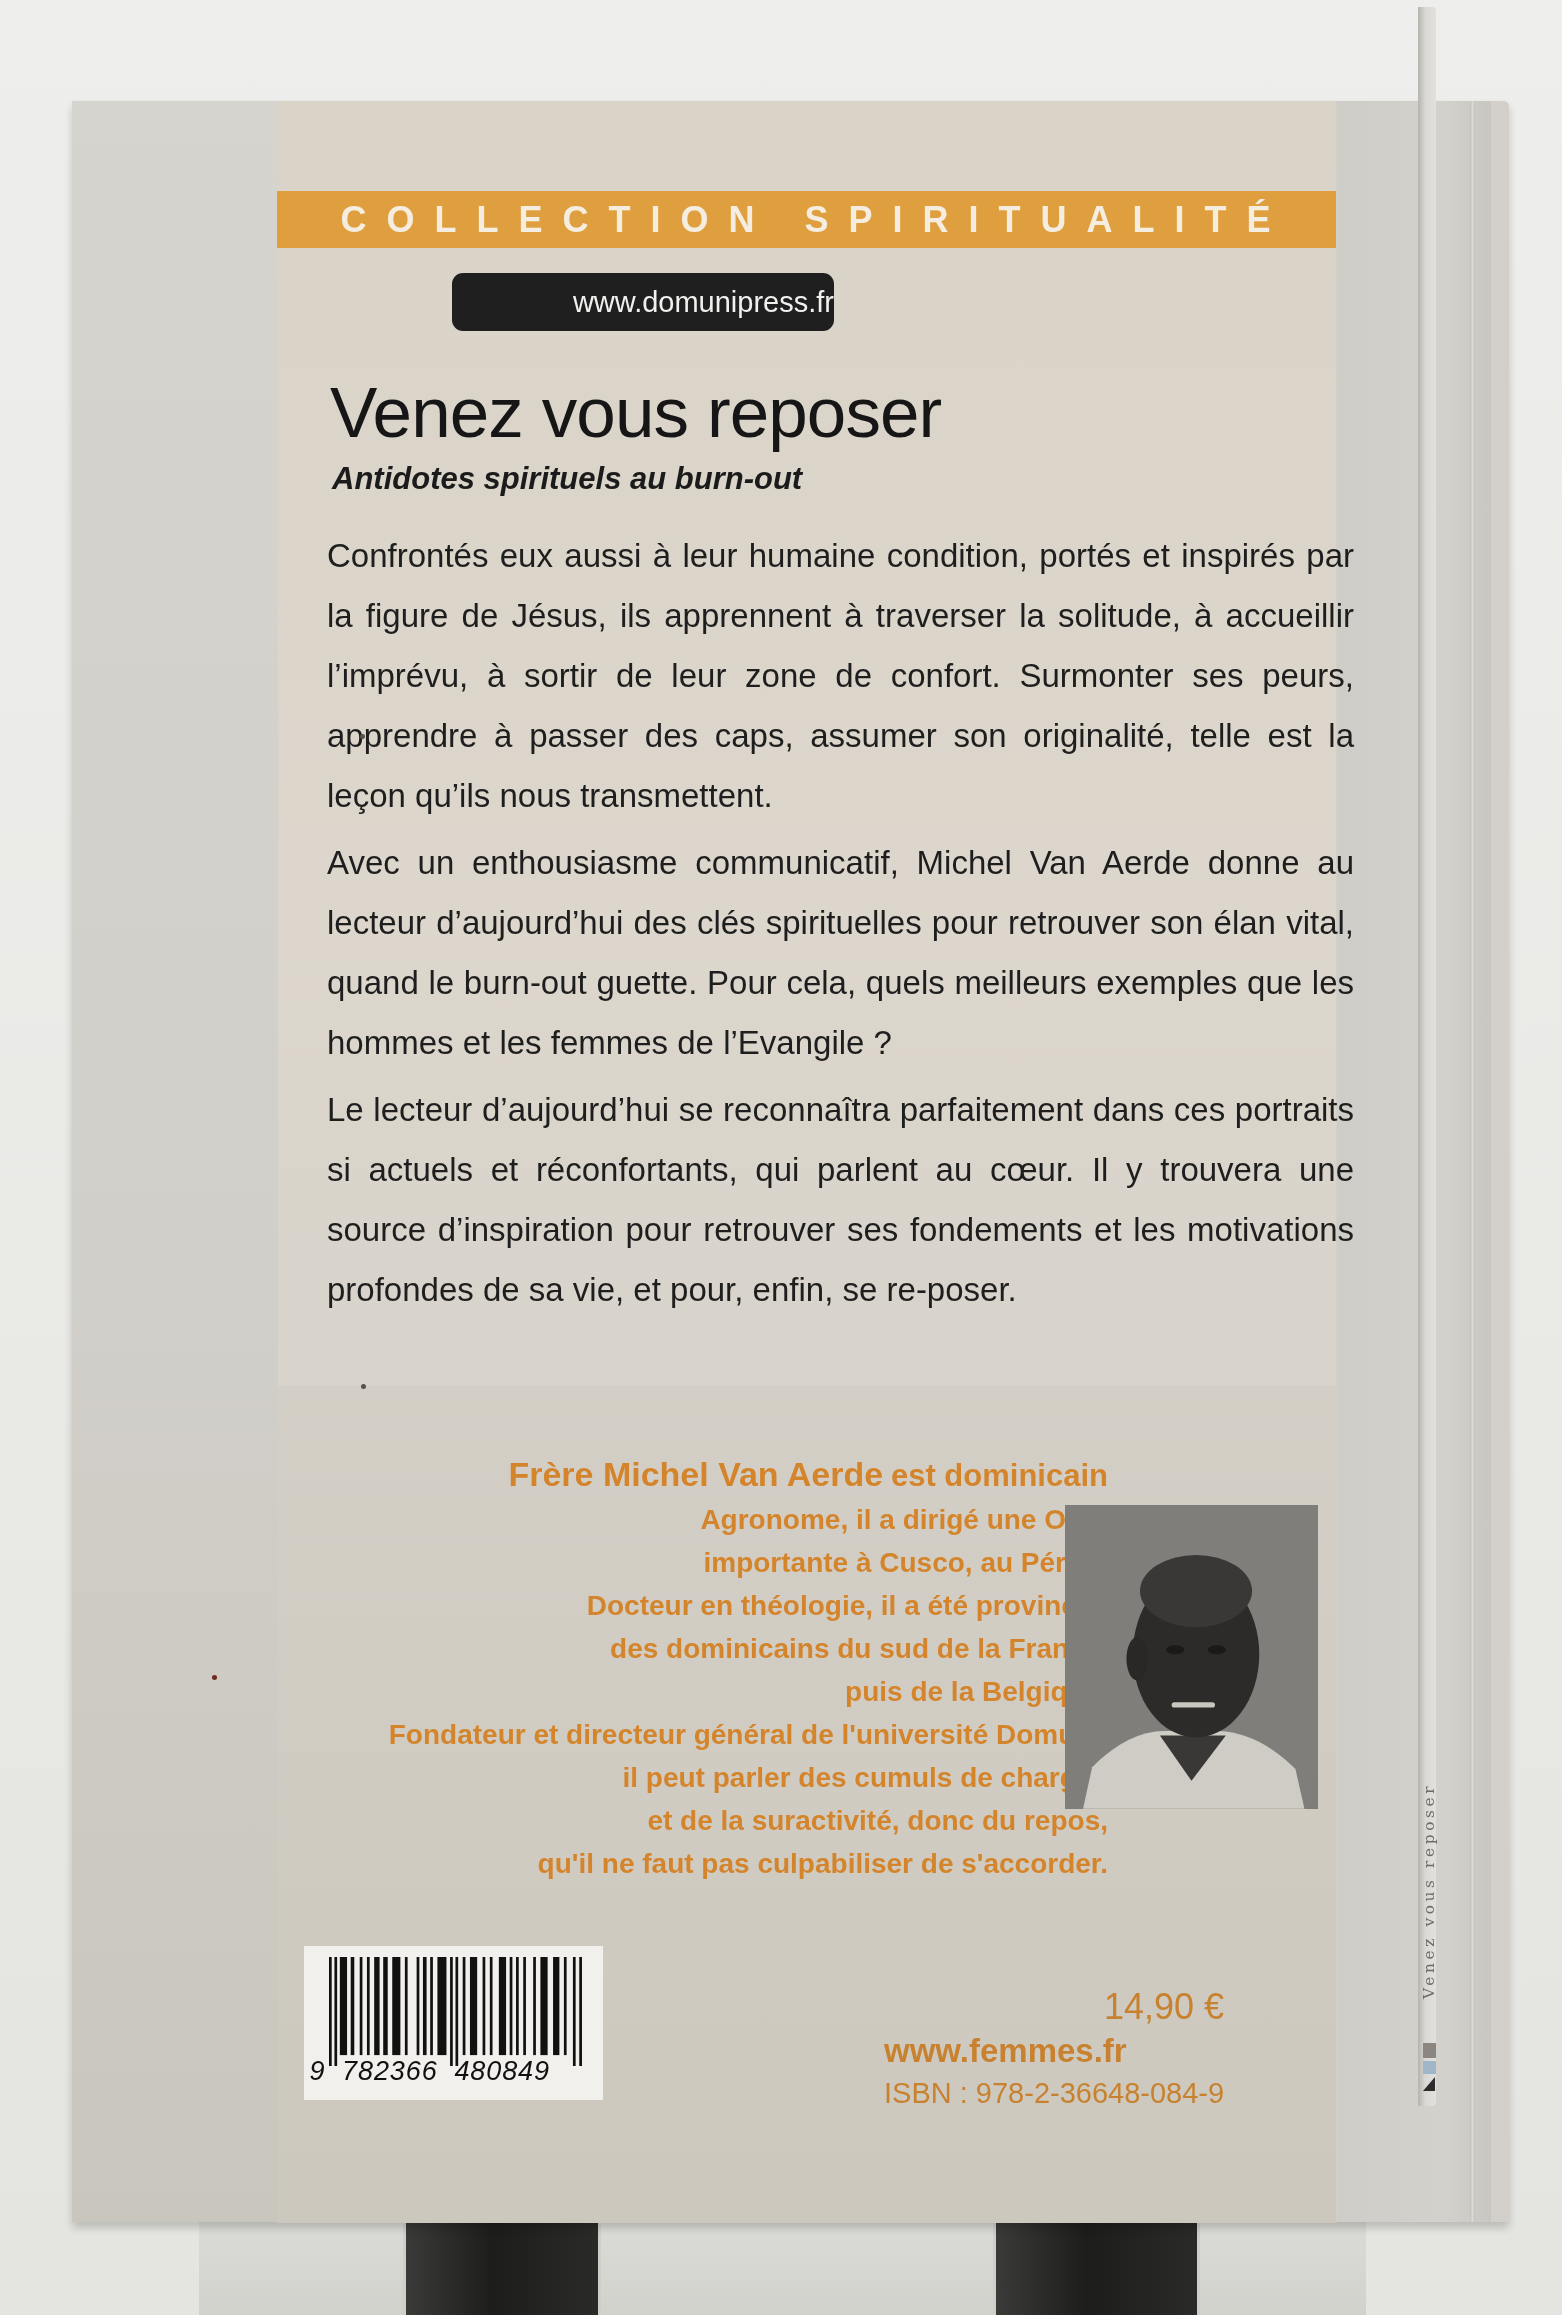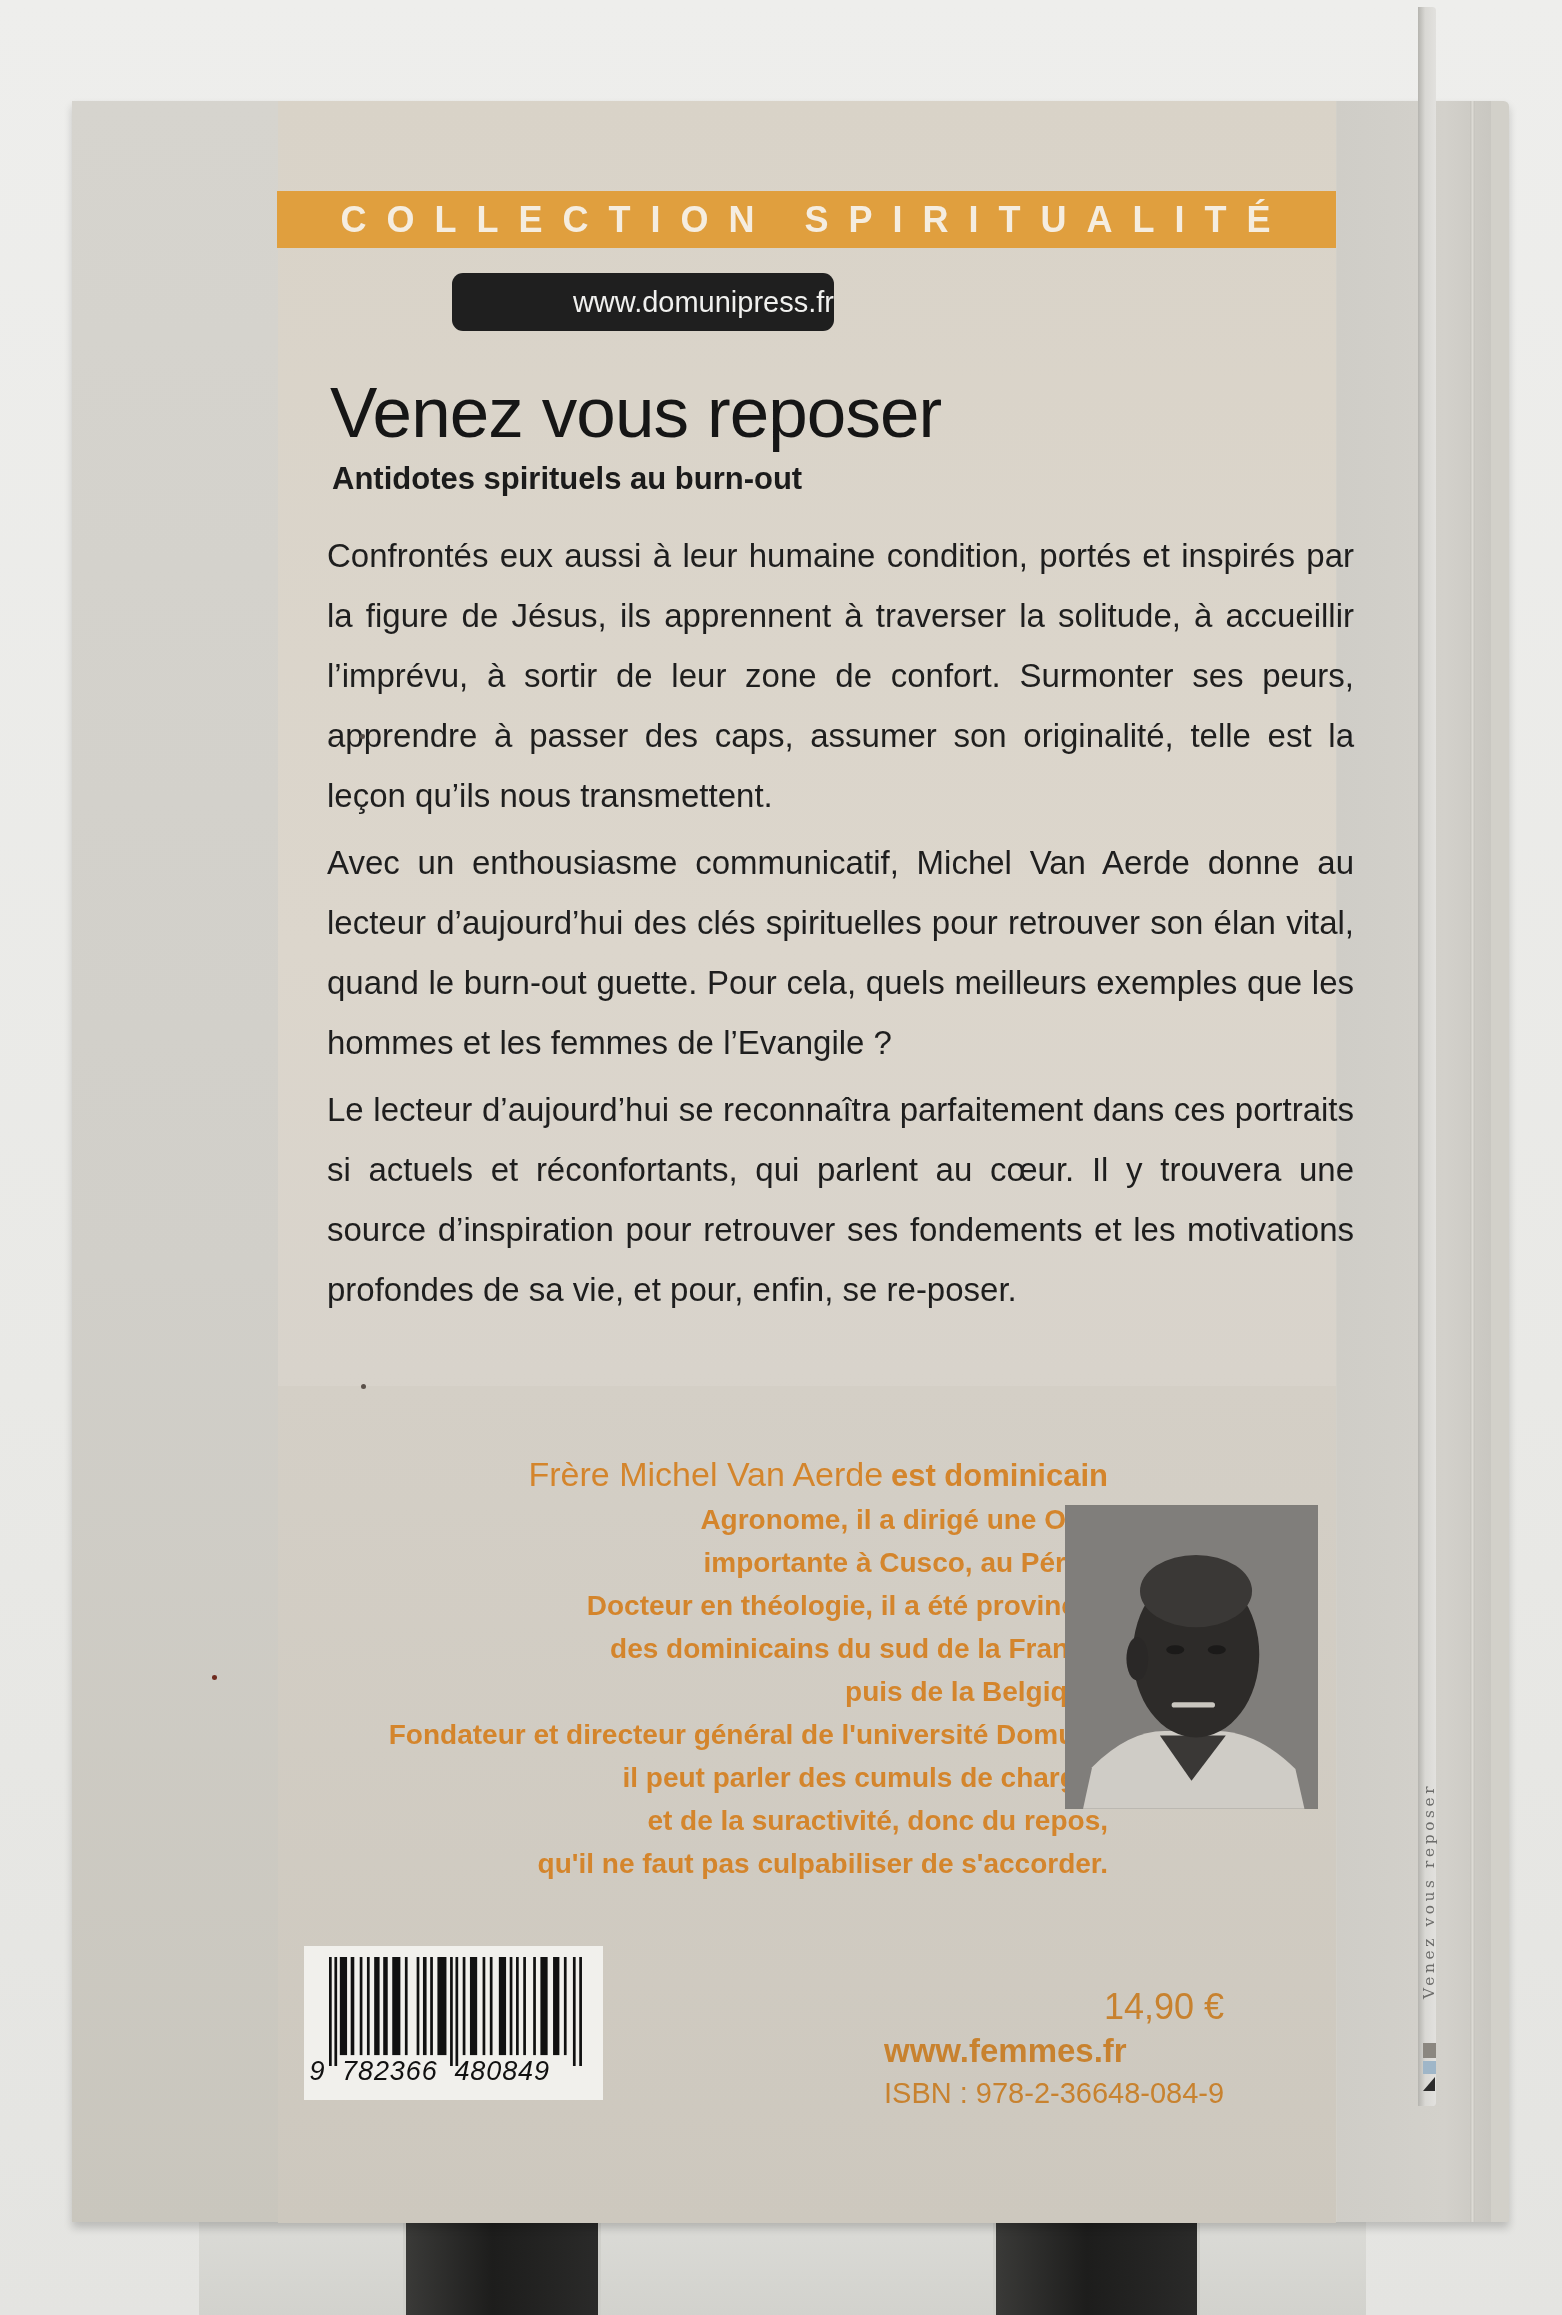--- a/index.html
+++ b/index.html
@@ -77,34 +77,34 @@
     font-family: "Liberation Sans", sans-serif; font-size: 29px; border-radius: 11px;
   }
   .title {
     position: absolute; left: 258px; top: 271px; margin: 0;
     font-family: "Liberation Sans", sans-serif; font-weight: 400;
     font-size: 71px; color: #161616; letter-spacing: -0.9px;
   }
   .subtitle {
     position: absolute; left: 260px; top: 360px; margin: 0;
     font-family: "Liberation Sans", sans-serif; font-weight: 700;
-    font-size: 31px; color: #1b1b1b;
+    font-size: 31px; color: #1b1b1b; font-style: italic;
   }
   .body-text {
     position: absolute; left: 255px; top: 425px; width: 1027px;
     font-family: "Liberation Sans", sans-serif; font-size: 33px;
     line-height: 60px; color: #1e1e1e; text-align: justify;
   }
   .body-text p { margin: 0 0 7.2px 0; }
   .author {
     position: absolute; left: 226px; top: 1352px; width: 810px;
     text-align: right; color: #d4852c;
     font-family: "Liberation Sans", sans-serif; font-size: 28px; line-height: 43px;
   }
-  .author .name { font-size: 34px; font-weight: 400; }
+  .author .name { font-size: 34px; font-weight: 700; }
   .author .name-tail { font-size: 31px; font-weight: 700; }
   .author .lines div { font-weight: 600; }
   .photo {
     position: absolute; left: 993px; top: 1404px; width: 253px; height: 304px;
     background: #7d7b78; overflow: hidden;
   }
   .barcode {
     position: absolute; left: 232px; top: 1845px; width: 299px; height: 154px;
     background: #f1f0ec;
     font-style: italic;

